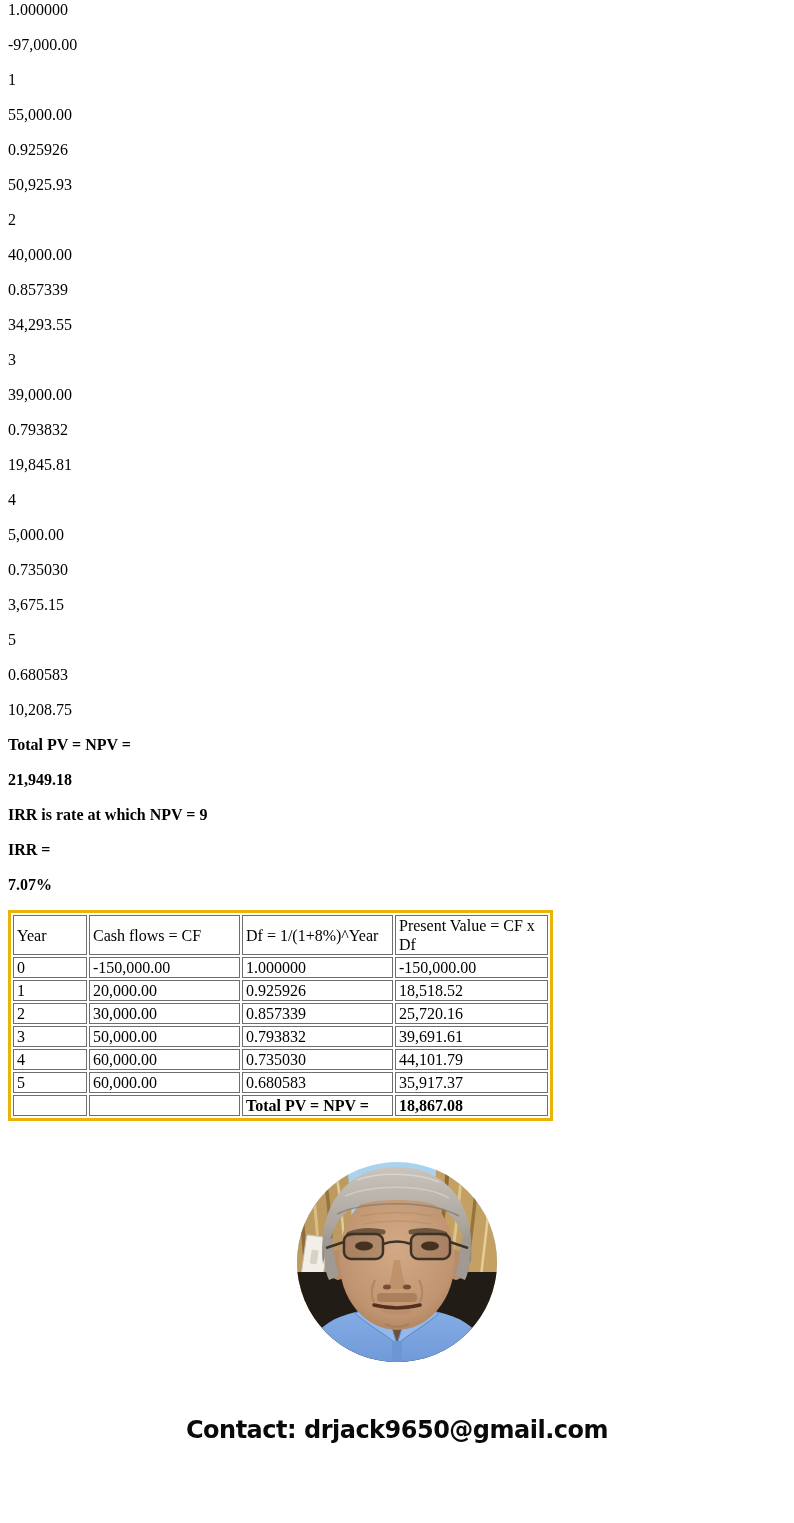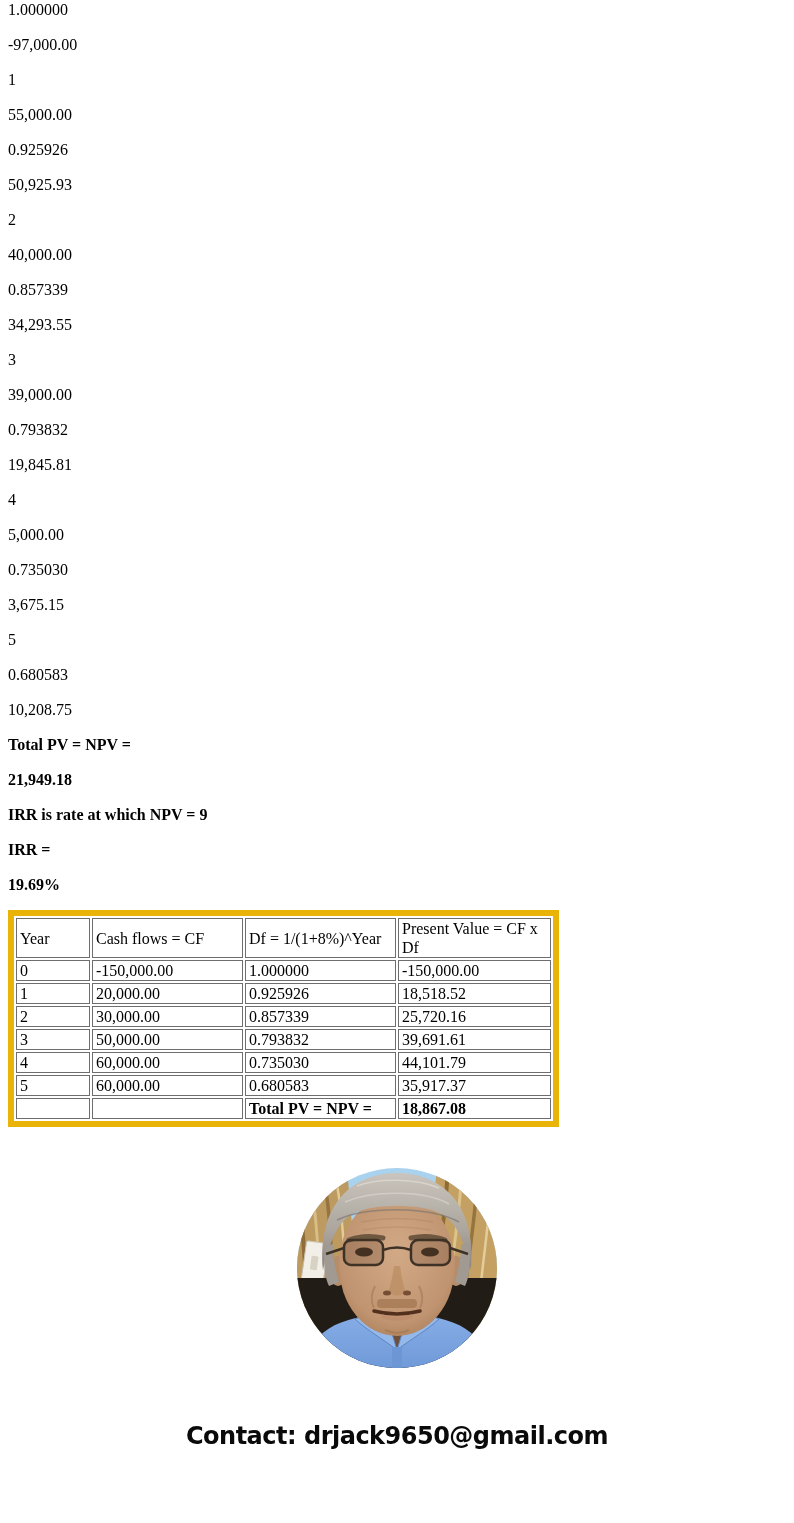--- a/index.html
+++ b/index.html
@@ -24,21 +24,21 @@
     margin: 16px 0;
     line-height: 19px;
   }
   .text-block p.b { font-weight: bold; }
 
   
   table.npv {
     margin: 16px 0 0 8px;
     border-collapse: separate;
     border-spacing: 2px;
-    border: 6px solid #eab308;
+    border: 3px solid #eab308;
     table-layout: fixed;
     width: 529px;
     font-family: "Liberation Serif", serif;
     font-size: 16px;
   }
   table.npv td {
     border: 1px solid #6e6e6e;
     padding: 0 3px;
     vertical-align: middle;
     line-height: 19px;
@@ -94,21 +94,21 @@
     <p>5,000.00</p>
     <p>0.735030</p>
     <p>3,675.15</p>
     <p>5</p>
     <p>0.680583</p>
     <p>10,208.75</p>
     <p class="b">Total PV = NPV =</p>
     <p class="b">21,949.18</p>
     <p class="b">IRR is rate at which NPV = 9</p>
     <p class="b">IRR =</p>
-    <p class="b">19.69%</p>
+    <p class="b">7.07%</p>
   </div>
 
   <table class="npv">
     <colgroup>
       <col style="width:74px">
         <col style="width:151px">
         <col style="width:151px">
         <col style="width:153px">
     </colgroup>
     <tbody>

